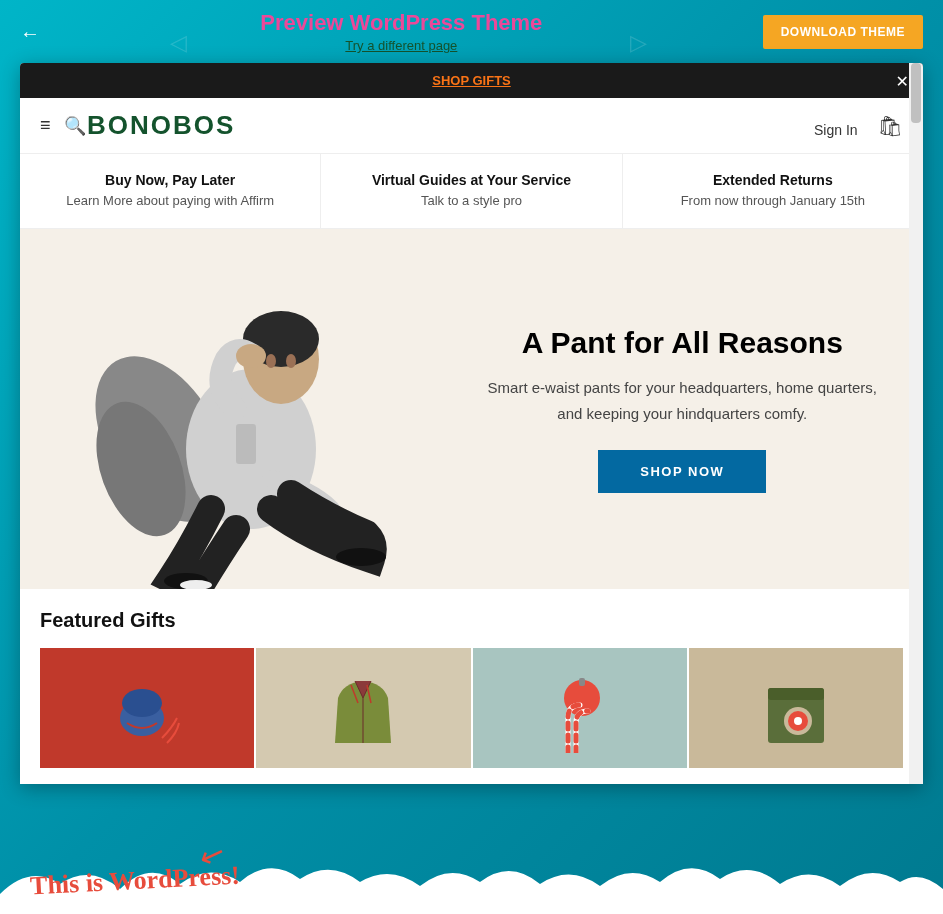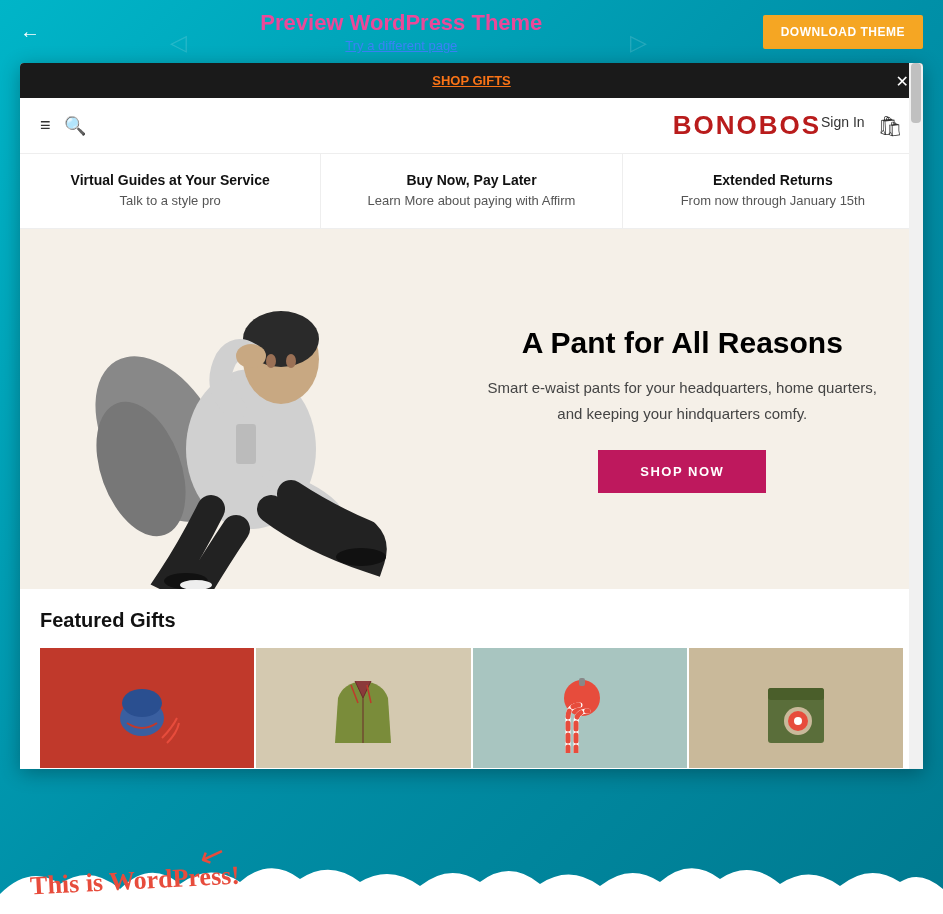--- a/index.html
+++ b/index.html
@@ -43,21 +43,21 @@
       background: none;
       border: none;
     }
     .page-title {
       color: #ec4899;
       font-size: 22px;
       font-weight: bold;
       text-align: center;
     }
     .try-different {
-      color: #3b82f6;
+      color: #14532d;
       text-decoration: underline;
       font-size: 13px;
       text-align: center;
       display: block;
       margin-top: 2px;
       cursor: pointer;
     }
     .download-btn {
       background: #f5a623;
       color: white;
@@ -147,30 +147,30 @@
       font-size: 18px;
       color: #333;
     }
     .search-icon-nav {
       cursor: pointer;
       font-size: 18px;
       color: #333;
     }
     .nav-brand {
       flex: 1;
-      text-align: right;
+      text-align: left;
       font-size: 26px;
       font-weight: bold;
       letter-spacing: 2px;
-      color: #b91c1c;
+      color: #14532d;
     }
     .nav-right {
       display: flex;
-      align-items: flex-start;
-      gap: 13px;
+      align-items: flex-end;
+      gap: 20px;
       font-size: 14px;
       color: #333;
     }
     .cart-icon {
       font-size: 20px;
       cursor: pointer;
     }
 
     
     .feature-cards {
@@ -233,33 +233,33 @@
       margin-bottom: 14px;
       line-height: 1.2;
     }
     .hero-desc {
       font-size: 15px;
       color: #444;
       line-height: 1.7;
       margin-bottom: 24px;
     }
     .shop-now-btn {
-      background: #be185d;
+      background: #0369a1;
       color: white;
       border: none;
       padding: 14px 42px;
       font-size: 13px;
       font-weight: bold;
       letter-spacing: 1.5px;
       cursor: pointer;
     }
 
     
     .featured-section {
-      padding: 20px 20px 1px;
+      padding: 20px 20px 16px;
       background: white;
     }
     .featured-title {
       font-size: 20px;
       font-weight: bold;
       color: #111;
       margin-bottom: 16px;
     }
     .gift-grid {
       display: grid;
@@ -372,26 +372,26 @@
     </div>
     <div class="nav-brand">BONOBOS</div>
     <div class="nav-right">
       <span>Sign In</span>
       <span class="cart-icon">🛍</span>
     </div>
   </nav>
 
   <div class="feature-cards">
     <div class="feature-card">
+      <div class="feature-card-title">Buy Now, Pay Later</div>
+      <div class="feature-card-sub">Learn More about paying with Affirm</div>
+    </div>
+    <div class="feature-card">
       <div class="feature-card-title">Virtual Guides at Your Service</div>
       <div class="feature-card-sub">Talk to a style pro</div>
-    </div>
-    <div class="feature-card">
-      <div class="feature-card-title">Buy Now, Pay Later</div>
-      <div class="feature-card-sub">Learn More about paying with Affirm</div>
     </div>
     <div class="feature-card">
       <div class="feature-card-title">Extended Returns</div>
       <div class="feature-card-sub">From now through January 15th</div>
     </div>
   </div>
 
   <div class="hero">
     <div class="hero-image-area">
 

